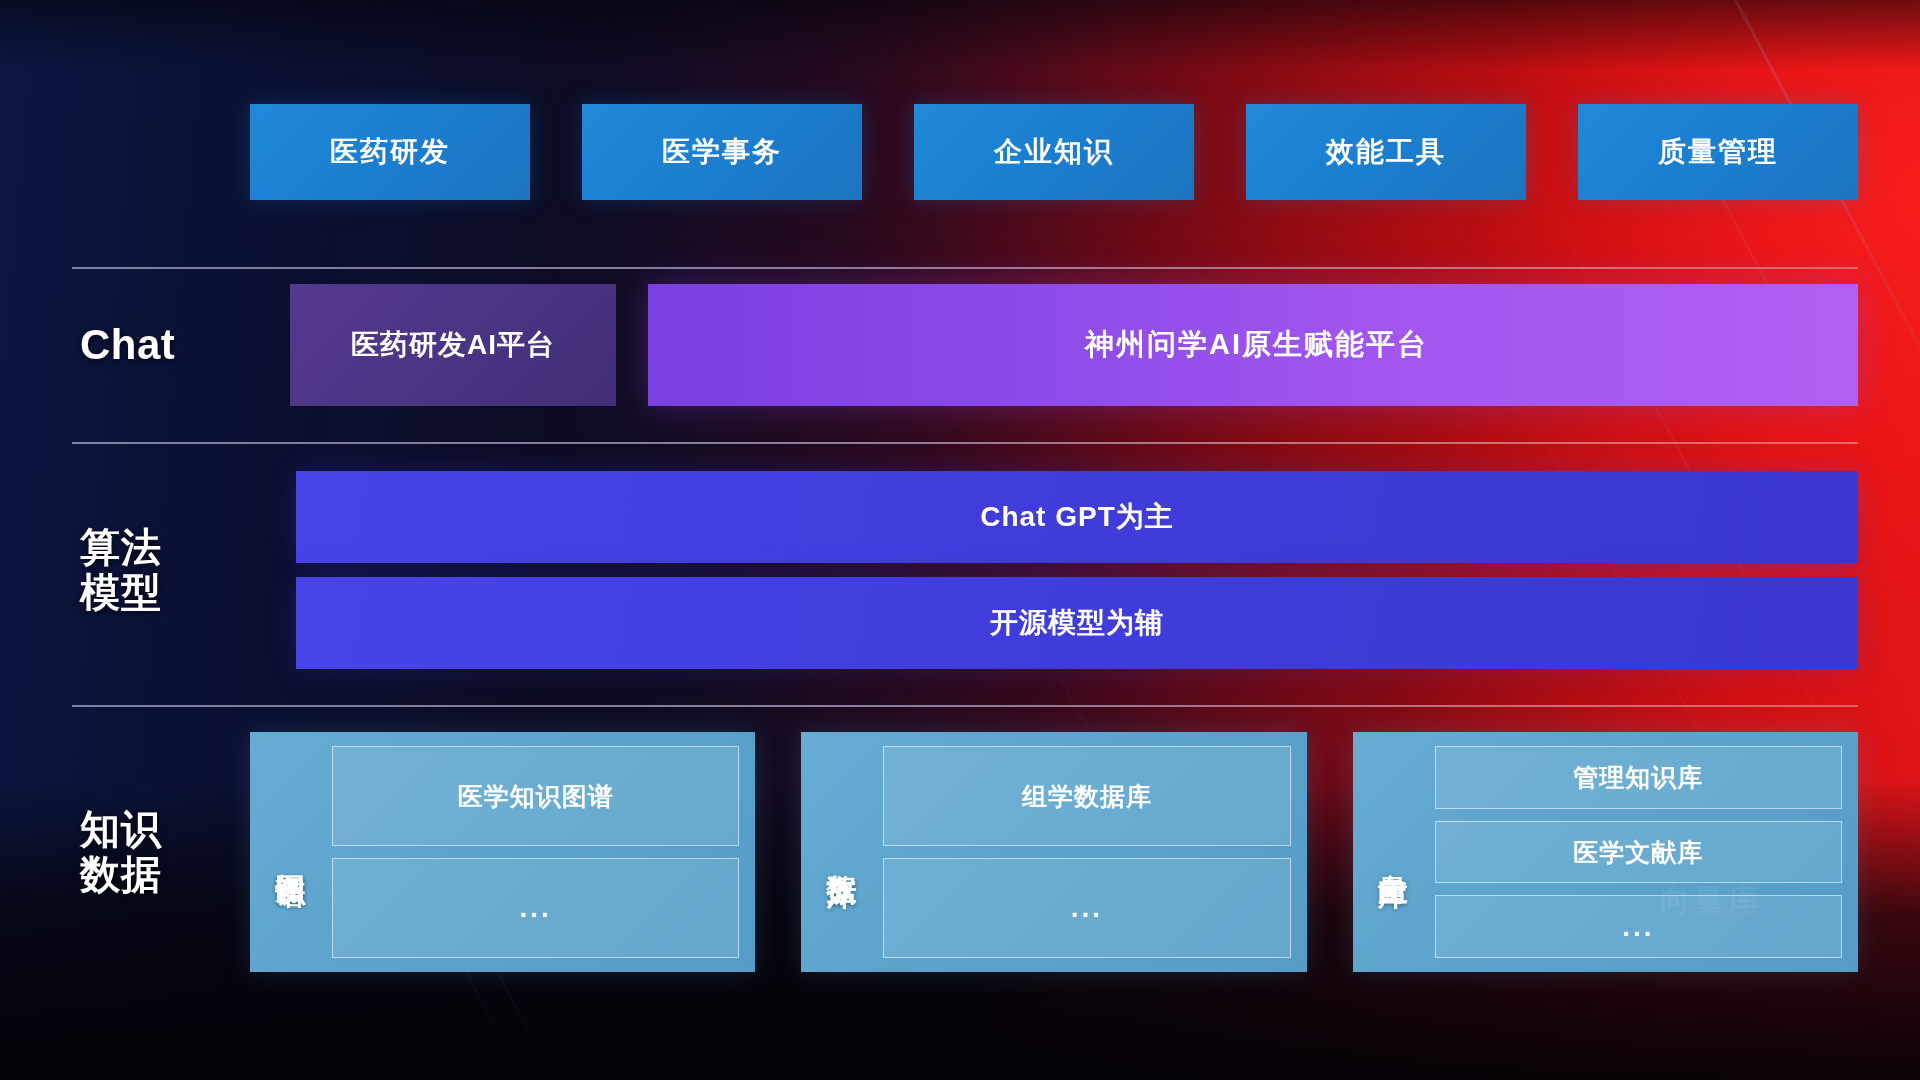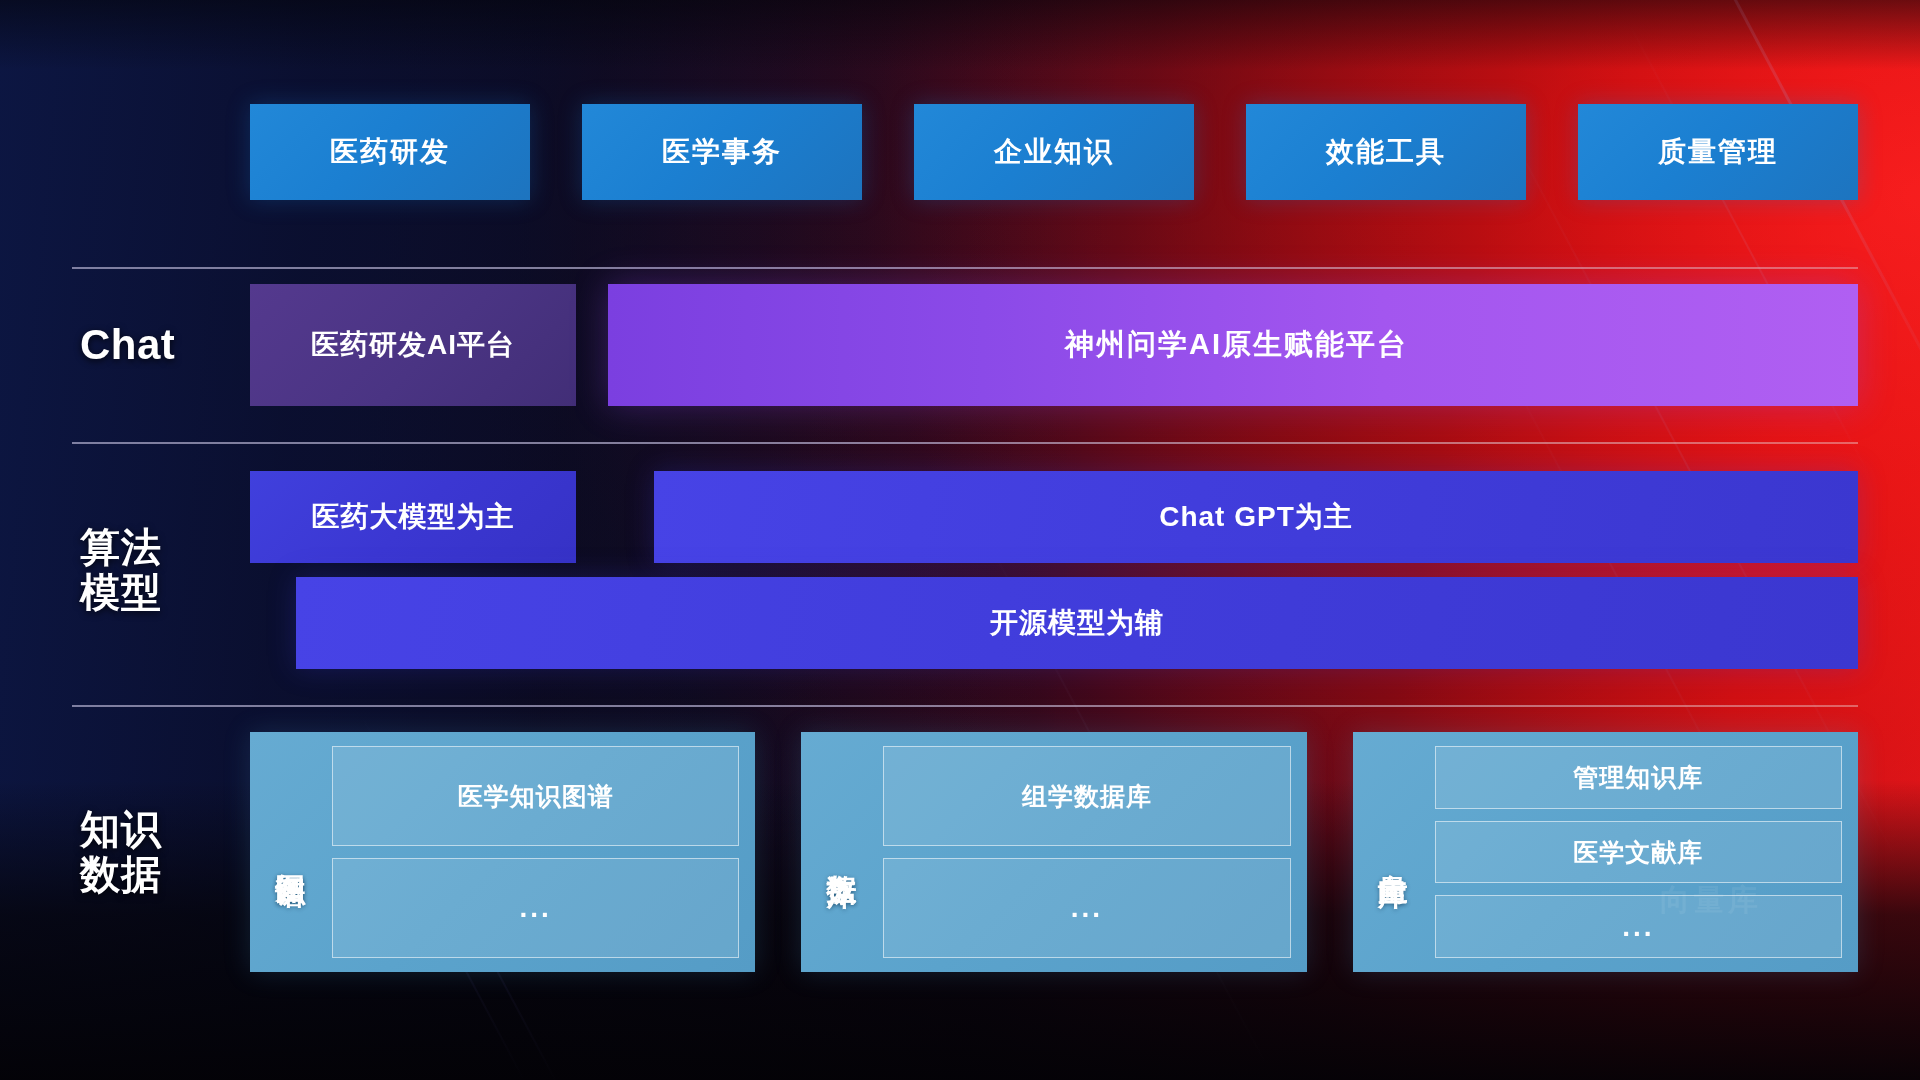--- a/index.html
+++ b/index.html
@@ -117,21 +117,21 @@
     right: 62px;
     display: flex;
     gap: 32px;
   }
   .maas-left {
     width: 326px;
     flex: 0 0 326px;
     height: 122px;
     background: linear-gradient(135deg, #54398e 0%, #4a3483 55%, #422e77 100%);
     display: flex; align-items: center; justify-content: center;
-    color: #fff; font-size: 28px; font-weight: 700; letter-spacing: 1px;
+    color: #fff; font-size: 28px; font-weight: 700; letter-spacing: 1px; margin-left: 40px;
   }
   .maas-right {
     flex: 1 1 auto;
     height: 122px;
     background: linear-gradient(90deg, #7b3fe0 0%, #8b4ae8 30%, #a356ef 62%, #b05ff2 100%);
     display: flex; align-items: center; justify-content: center;
     color: #fff; font-size: 29px; font-weight: 700; letter-spacing: 2px;
     box-shadow: 0 0 34px rgba(140,70,230,0.32);
     padding-left: 7px;
   }
@@ -258,21 +258,20 @@
     </div>
   </div>
 
   <div class="sep" style="top:442px"></div>
 
   <div class="row" id="row-algo">
     <div class="row-label cn">算法
 模型</div>
     <div class="algo-track">
       <div class="algo-line">
-        <div class="algo-left">医药大模型为主</div>
         <div class="algo-right">Chat GPT为主</div>
       </div>
       <div class="algo-line">
         <div class="algo-right">开源模型为辅</div>
       </div>
     </div>
   </div>
 
   <div class="sep" style="top:705px"></div>
 

